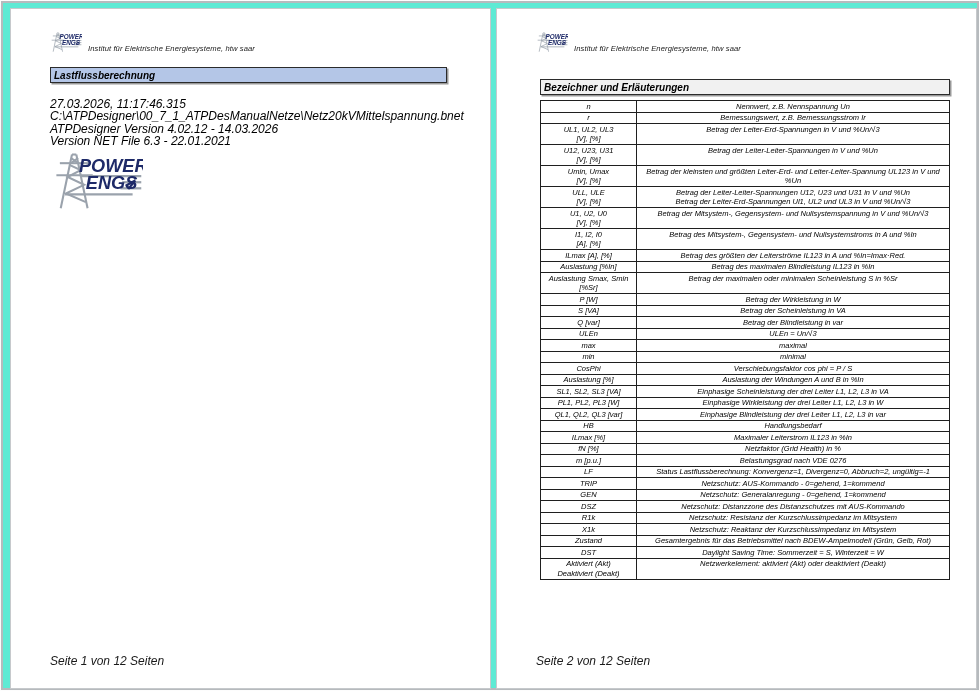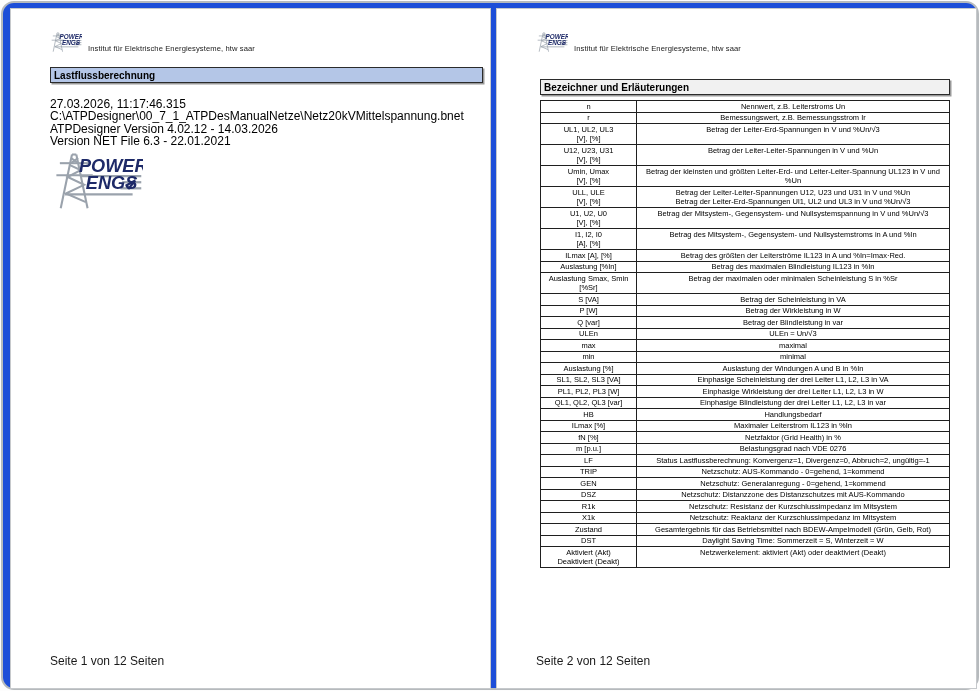--- a/index.html
+++ b/index.html
@@ -6,22 +6,23 @@
   html, body { width: 980px; height: 691px; }
   body {
     font-family: "Liberation Sans", sans-serif;
     background: #fdfdfd;
     position: relative;
     overflow: hidden;
   }
   .frame {
     position: absolute; inset: 1px;
     border: 2px solid #b6babd;
-    border-radius: 13px;
-    background: #1d4ed8;
+    border-radius: 0;
+    background: #5eead4;
+    font-style: italic;
   }
   .page {
     position: absolute; top: 5px;
     width: 481px; height: 681px;
     background: #ffffff;
     border: 1px solid #c6c9cc;
   }
   .page-1 { left: 7px; }
   .page-2 { left: 493px; }
 
@@ -35,21 +36,21 @@
     letter-spacing: 0.1px;
   }
   .title-bar {
     position: absolute; height: 16px;
     border: 1px solid #2b2b2b;
     box-shadow: 1.5px 1.5px 0 #999999;
     display: flex; align-items: center;
     padding: 0 3px;
     font-weight: bold; font-size: 10px; color: #000;
   }
-  .page-1 .title-bar { top: 58px; left: 39px; width: 433px; background: #b4c6e7; }
+  .page-1 .title-bar { top: 58px; left: 39px; width: 397px; background: #b4c6e7; }
   .page-2 .title-bar { top: 70px; left: 43px; width: 410px; background: #f1f1f1; }
 
   .info-block {
     position: absolute; top: 89px; left: 39px;
     font-size: 12px; line-height: 12.4px; color: #000;
     white-space: nowrap;
   }
   .logo-lg {
     position: absolute; top: 140px; left: 35px;
     width: 97px; height: 63px;
@@ -147,21 +148,21 @@
 
     <div class="title-bar">
       <span>Bezeichner und Erläuterungen</span>
     </div>
 
     <table class="def-table">
       <tbody>
 
           <tr>
             <td class="c1">n</td>
-            <td class="c2">Nennwert, z.B. Leiterstroms Un</td>
+            <td class="c2">Nennwert, z.B. Nennspannung Un</td>
           </tr>
 
           <tr>
             <td class="c1">r</td>
             <td class="c2">Bemessungswert, z.B. Bemessungsstrom Ir</td>
           </tr>
 
           <tr>
             <td class="c1">UL1, UL2, UL3<br>[V], [%]</td>
             <td class="c2">Betrag der Leiter-Erd-Spannungen in V und %Un/√3</td>
@@ -202,49 +203,53 @@
             <td class="c1">Auslastung [%In]</td>
             <td class="c2">Betrag des maximalen Blindleistung IL123 in %In</td>
           </tr>
 
           <tr>
             <td class="c1">Auslastung Smax, Smin<br>[%Sr]</td>
             <td class="c2">Betrag der maximalen oder minimalen Scheinleistung S in %Sr</td>
           </tr>
 
           <tr>
+            <td class="c1">P [W]</td>
+            <td class="c2">Betrag der Wirkleistung in W</td>
+          </tr>
+
+          <tr>
             <td class="c1">S [VA]</td>
             <td class="c2">Betrag der Scheinleistung in VA</td>
           </tr>
 
           <tr>
-            <td class="c1">P [W]</td>
-            <td class="c2">Betrag der Wirkleistung in W</td>
-          </tr>
-
-          <tr>
             <td class="c1">Q [var]</td>
             <td class="c2">Betrag der Blindleistung in var</td>
           </tr>
 
           <tr>
             <td class="c1">ULEn</td>
             <td class="c2">ULEn = Un/√3</td>
           </tr>
 
           <tr>
             <td class="c1">max</td>
             <td class="c2">maximal</td>
           </tr>
 
           <tr>
             <td class="c1">min</td>
             <td class="c2">minimal</td>
           </tr>
 
+          <tr>
+            <td class="c1">CosPhi</td>
+            <td class="c2">Verschiebungsfaktor cos phi = P / S</td>
+          </tr>
 
           <tr>
             <td class="c1">Auslastung [%]</td>
             <td class="c2">Auslastung der Windungen A und B in %In</td>
           </tr>
 
           <tr>
             <td class="c1">SL1, SL2, SL3 [VA]</td>
             <td class="c2">Einphasige Scheinleistung der drei Leiter L1, L2, L3 in VA</td>
           </tr>

